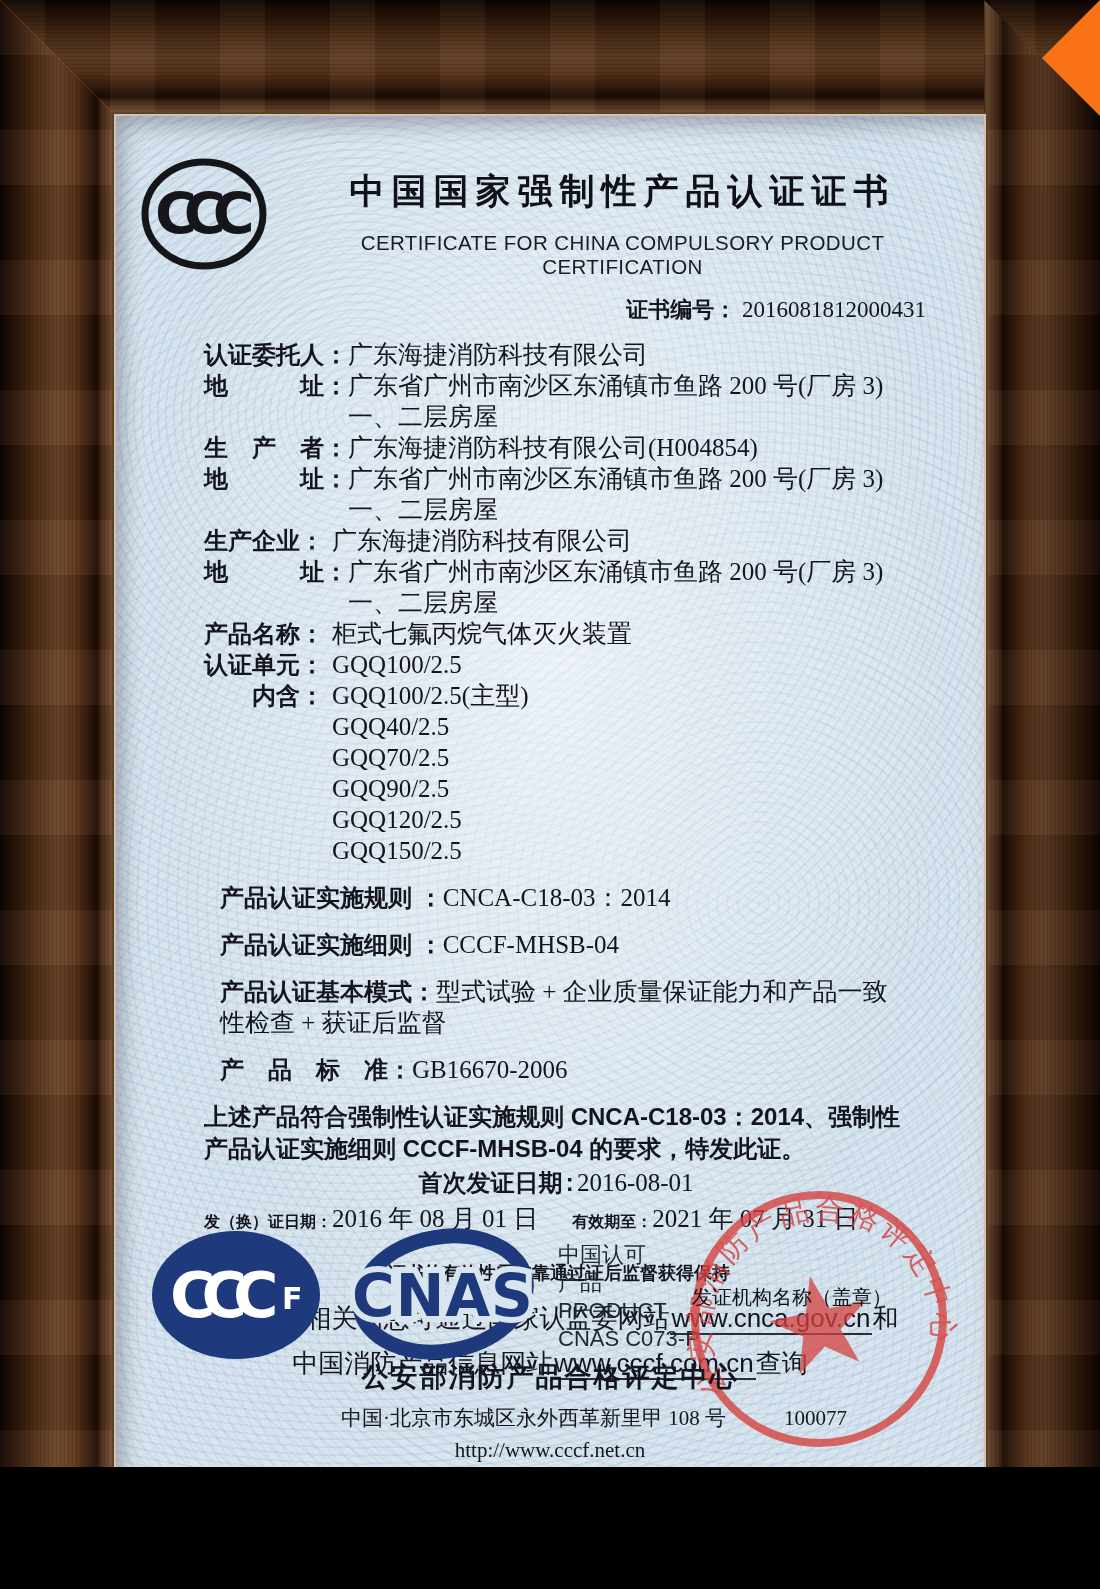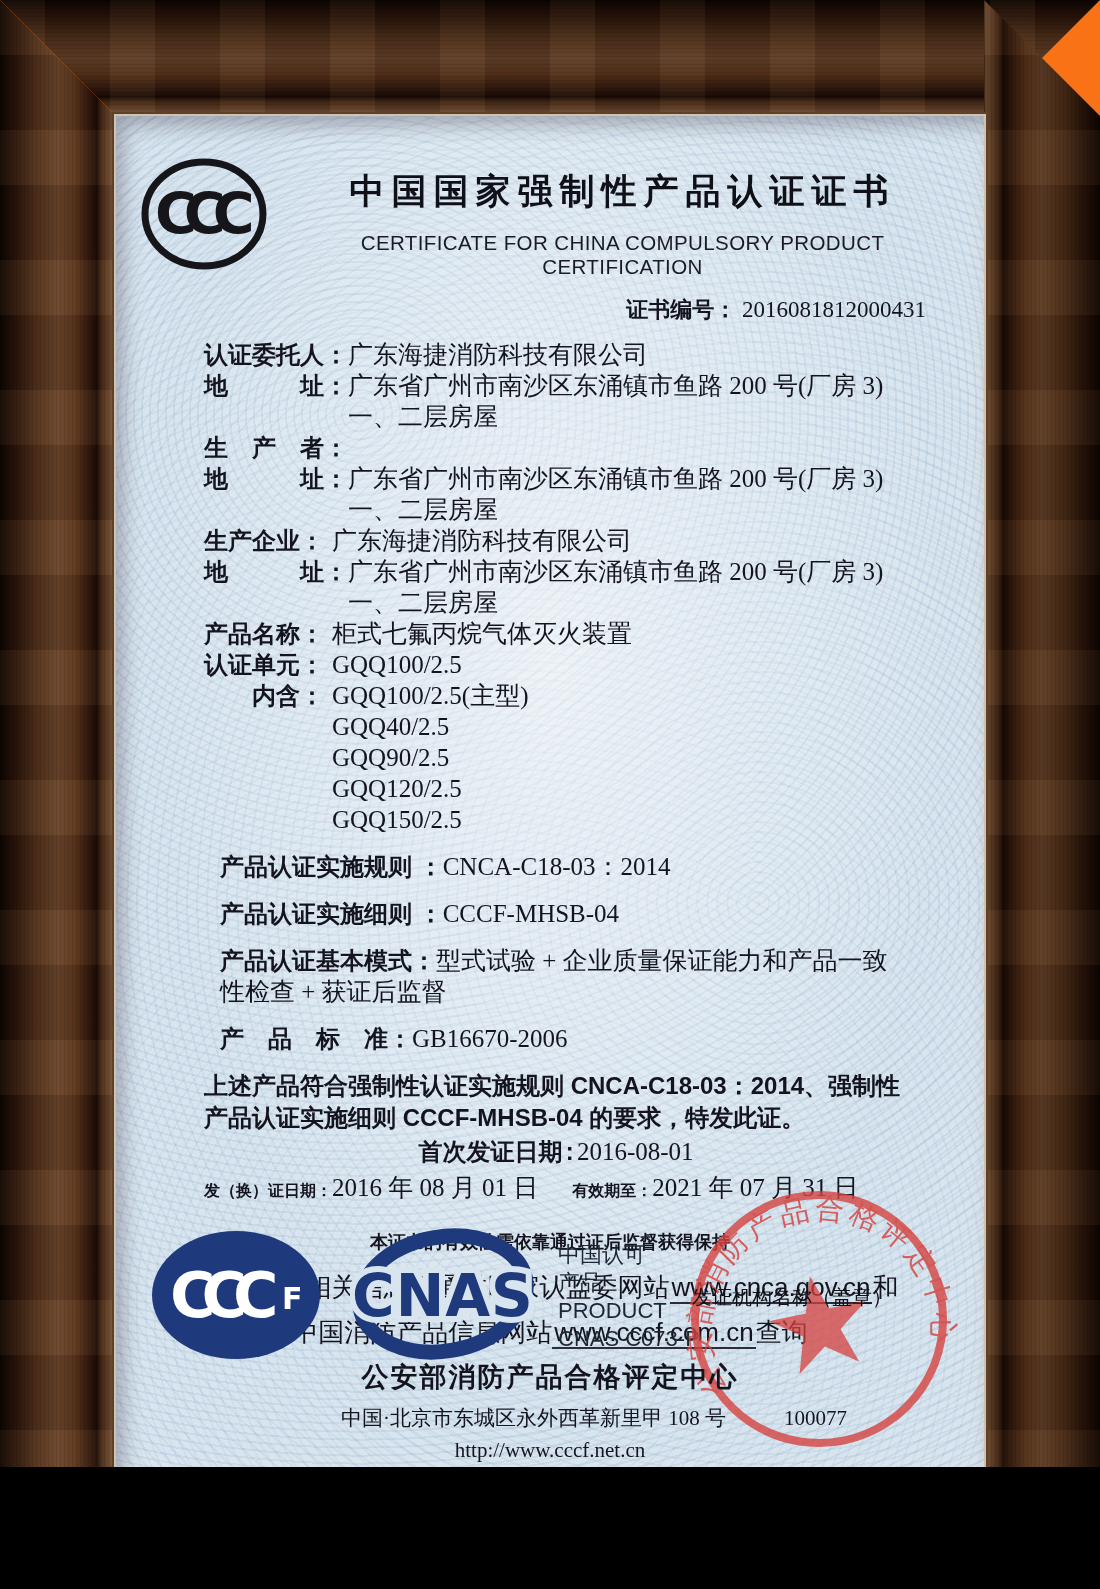--- a/index.html
+++ b/index.html
@@ -116,20 +116,21 @@
       <div class="row">
           <span class="lbl">认证委托人：</span>
           <span class="val">广东海捷消防科技有限公司</span>
         </div>
       <div class="row">
           <span class="lbl">地　　　址：</span>
           <span class="val">广东省广州市南沙区东涌镇市鱼路 200 号(厂房 3)一、二层房屋</span>
         </div>
       <div class="row">
           <span class="lbl">生　产　者：</span>
+          <span class="val">广东海捷消防科技有限公司(H004854)</span>
         </div>
       <div class="row">
           <span class="lbl">地　　　址：</span>
           <span class="val">广东省广州市南沙区东涌镇市鱼路 200 号(厂房 3)一、二层房屋</span>
         </div>
       <div class="row">
           <span class="lbl">生产企业：</span>
           <span class="val">广东海捷消防科技有限公司</span>
         </div>
       <div class="row">
@@ -147,20 +148,21 @@
       <div class="row">
           <span class="lbl">　　内含：</span>
           <span class="val">GQQ100/2.5(主型)</span>
         </div>
       <div class="row">
           <span class="lbl"></span>
           <span class="val">GQQ40/2.5</span>
         </div>
       <div class="row">
           <span class="lbl"></span>
+          <span class="val">GQQ70/2.5</span>
         </div>
       <div class="row">
           <span class="lbl"></span>
           <span class="val">GQQ90/2.5</span>
         </div>
       <div class="row">
           <span class="lbl"></span>
           <span class="val">GQQ120/2.5</span>
         </div>
       <div class="row">

